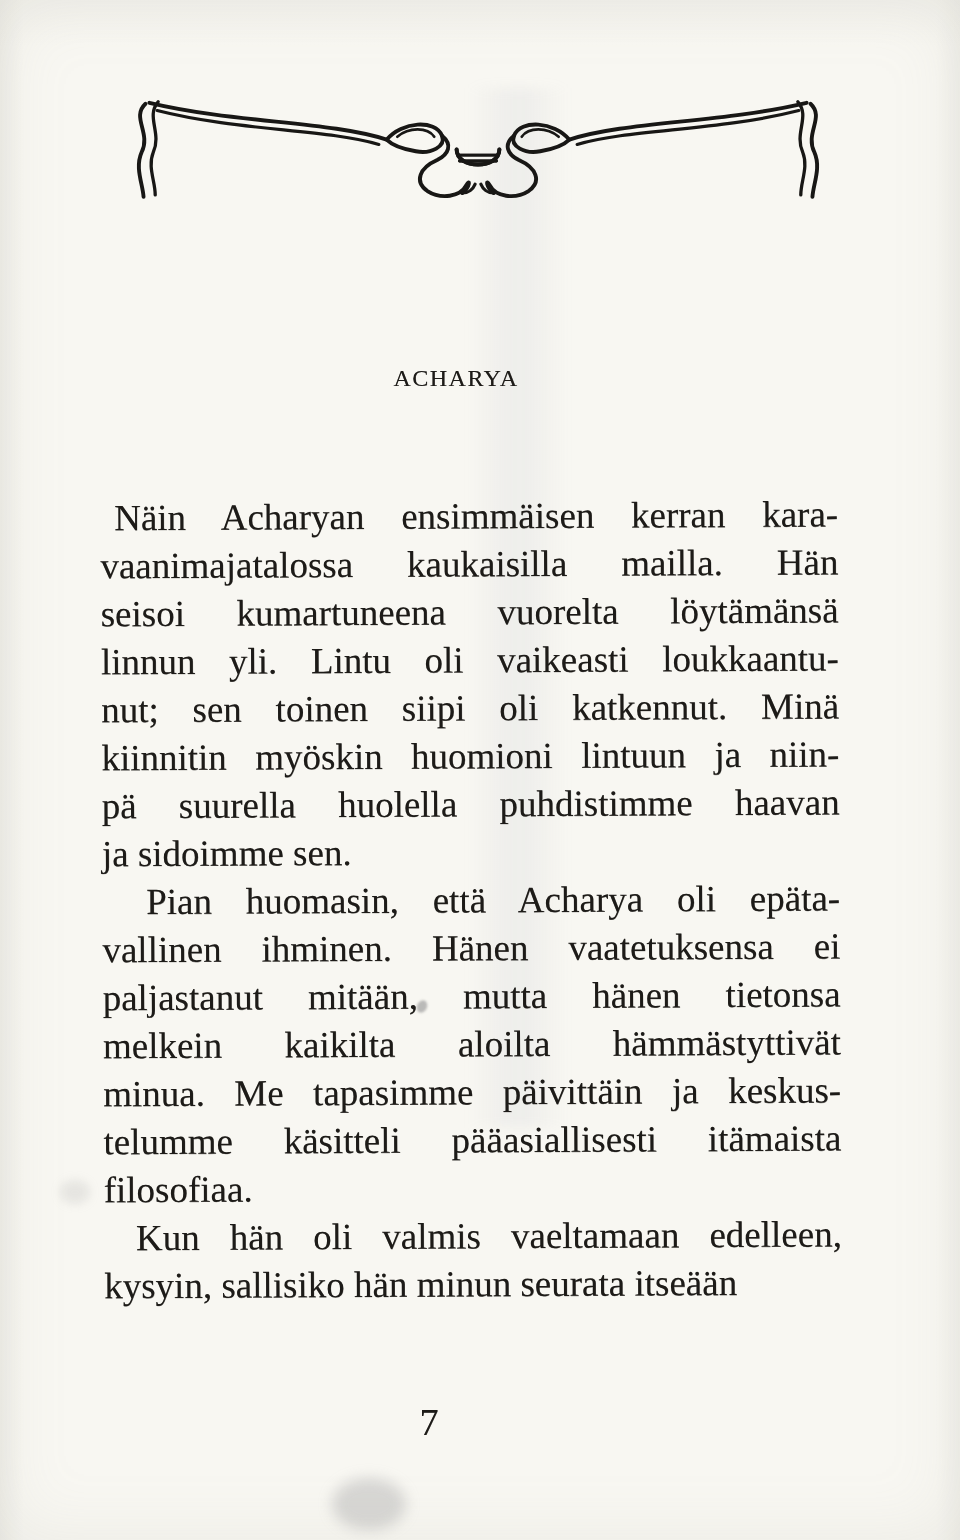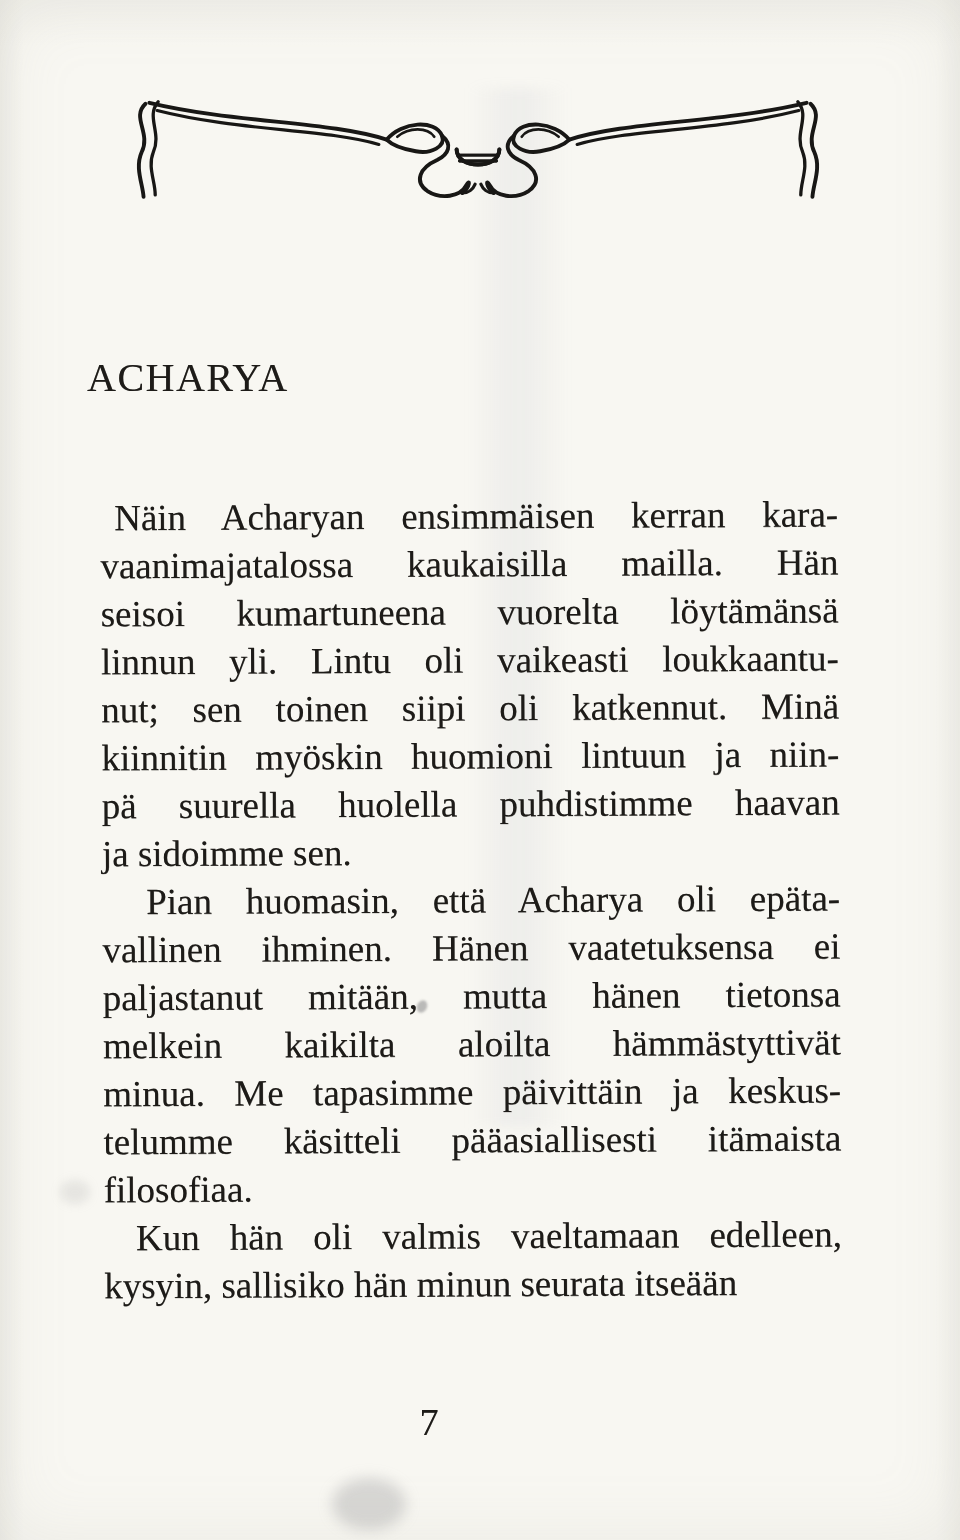--- a/index.html
+++ b/index.html
@@ -34,22 +34,22 @@
   }
   .smudge-c{
     position:absolute;left:60px;top:1180px;width:30px;height:24px;border-radius:50%;
     background:rgba(150,150,152,.18);filter:blur(5px);
   }
 
   .ornament{position:absolute;left:128px;top:96px;width:700px;height:128px;}
 
   .title{
     position:absolute;left:100px;top:355px;width:738px;height:46px;
-    line-height:46px;font-size:40px;letter-spacing:1.5px;
-    transform:translateX(-13px);
+    line-height:46px;font-size:24px;letter-spacing:1.5px;
+    text-align:center;transform:translateX(-13px);
     text-shadow:.2px .3px .5px rgba(30,28,24,.55);
     white-space:nowrap;
   }
 
   .body-text{
     position:absolute;left:100px;top:494px;width:738px;
     font-size:37px;
     text-shadow:.2px .3px .45px rgba(30,28,24,.5);
     transform:rotate(-.3deg);transform-origin:60px 0;
   }

